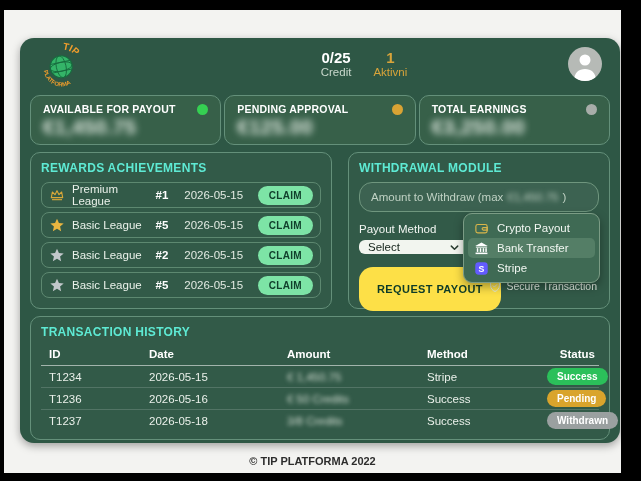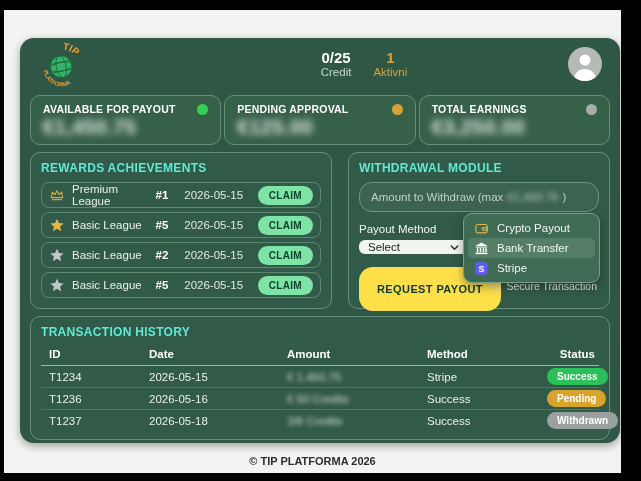--- a/index.html
+++ b/index.html
@@ -306,15 +306,15 @@
           <div class="tx-cell">2026-05-18</div>
           <div class="tx-cell tx-amount">3/8 Credits</div>
           <div class="tx-cell">Success</div>
           <div class="tx-cell tx-status">
               <span class="pill" style="background: rgb(154, 160, 160);">Withdrawn</span>
             </div>
         </div>
       </div>
     </div>
 
-    <div class="footer">© TIP PLATFORMA 2026</div>
+    <div class="footer">© TIP PLATFORMA 2022</div>
   </div>
 </div>
 
 </body></html>

